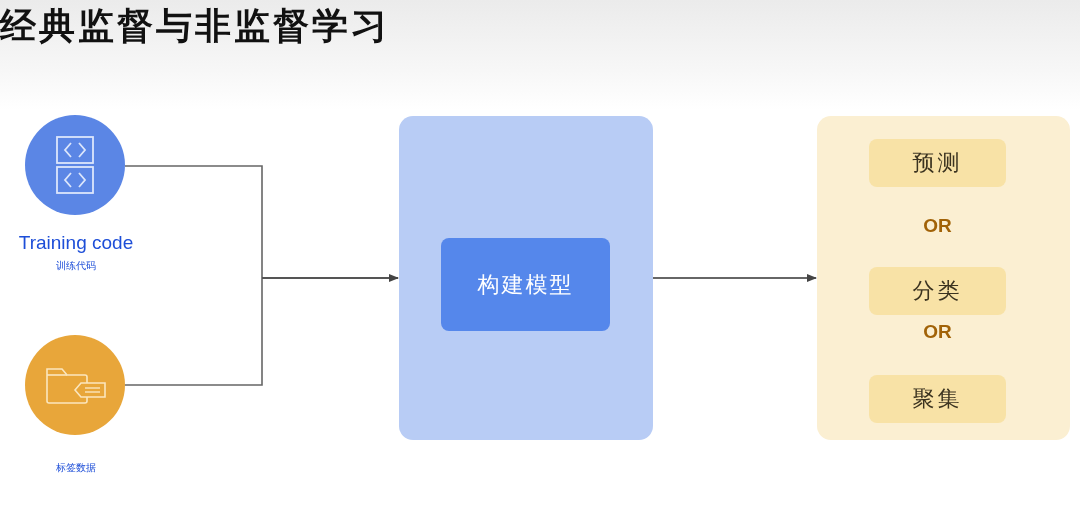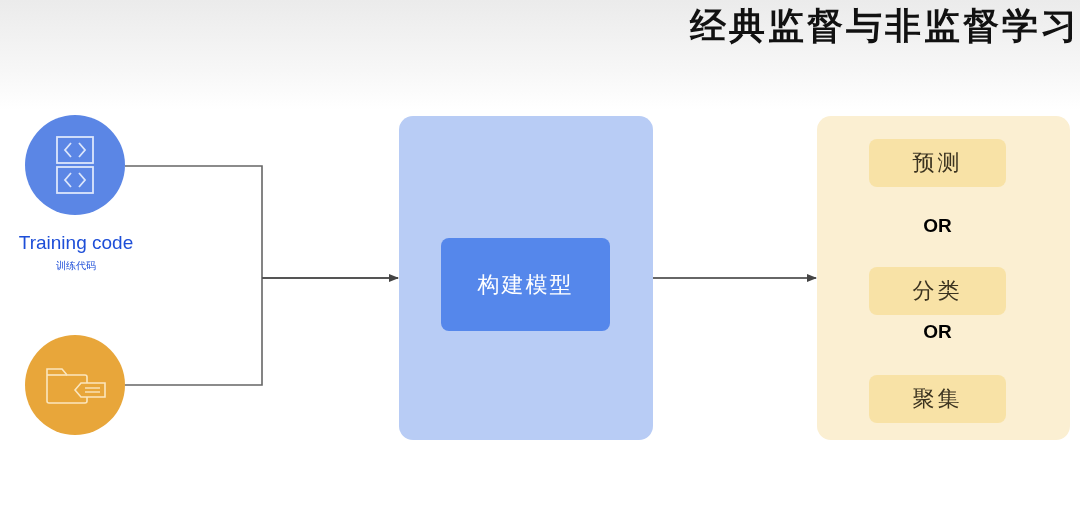--- a/index.html
+++ b/index.html
@@ -2,21 +2,21 @@
 <html><head>
 <meta charset="utf-8">
 <style>
   html, body { margin: 0; padding: 0; }
   body {
     width: 1080px; height: 525px; position: relative; overflow: hidden;
     background: linear-gradient(to bottom, #ebebeb 0px, #f7f7f7 70px, #ffffff 110px, #ffffff 525px);
     font-family: "DejaVu Sans", "Liberation Sans", sans-serif;
   }
   .title {
-    position: absolute; left: 0; top: 2px; width: 1080px; text-align: right;
+    position: absolute; left: 0; top: 2px; width: 1080px; text-align: left;
     font-size: 36px; font-weight: bold; color: #111; letter-spacing: 3px;
     line-height: 48px;
   }
   .circle {
     position: absolute; width: 100px; height: 100px; border-radius: 50%;
     display: flex; align-items: center; justify-content: center;
   }
   .circle.code { left: 25px; top: 115px; }
   .circle.data { left: 25px; top: 335px; }
   .src-label {
@@ -38,21 +38,21 @@
     border-radius: 8px; color: #fff; font-size: 22px; letter-spacing: 2px;
     display: flex; align-items: center; justify-content: center;
   }
   .out-item {
     position: absolute; left: 869px; width: 137px; height: 48px; border-radius: 8px;
     display: flex; align-items: center; justify-content: center;
     font-size: 22px; color: #3b3320; letter-spacing: 3px;
   }
   .or-label {
     position: absolute; left: 869px; width: 137px; text-align: center;
-    font-family: "Liberation Sans", sans-serif; font-weight: bold; font-size: 19px; color: #000000;
+    font-family: "Liberation Sans", sans-serif; font-weight: bold; font-size: 19px; color: #a16207;
   }
 </style>
 </head>
 <body>
 
 <div class="title">经典监督与非监督学习</div>
 
 <svg class="connectors" width="1080" height="525">
   <defs>
     <marker id="arrowhead" markerWidth="10" markerHeight="8" refX="9" refY="4" orient="auto" markerUnits="userSpaceOnUse">
@@ -83,20 +83,21 @@
 <div class="circle data" style="background:#E8A63A;">
   <svg width="64" height="48" viewBox="0 0 64 48">
     <path d="M4,8 L4,40 Q4,42 6,42 L42,42 Q44,42 44,40 L44,16 Q44,14 42,14 L24,14 L19,8 Z" fill="none" stroke="#FBE6BE" stroke-width="1.6"></path>
     <line x1="4" y1="14" x2="24" y2="14" stroke="#FBE6BE" stroke-width="1.6"></line>
     <path d="M38,22 L62,22 L62,36 L38,36 L32,29 Z" fill="#E8A63A" stroke="#FBE6BE" stroke-width="1.6"></path>
     <line x1="42" y1="27" x2="57" y2="27" stroke="#FBE6BE" stroke-width="1.4"></line>
     <line x1="42" y1="31" x2="57" y2="31" stroke="#FBE6BE" stroke-width="1.4"></line>
   </svg>
 </div>
 <div class="src-label data">
+  <div class="zh">标签数据</div>
 </div>
 
 <div class="panel model" style="background:#B8CCF5;"></div>
 <div class="model-btn" style="background:#5587EB;">构建模型</div>
 
 <div class="panel output" style="background:#FBEFD2;"></div>
 <div class="out-item" style="top:139px; background:#F8E2A6;">预测</div>
 <div class="or-label" style="top:215px;">OR</div>
 <div class="out-item" style="top:247px; background:#F8E2A6;margin-top:20px;">分类</div>
 <div class="or-label" style="top:321px;">OR</div>

